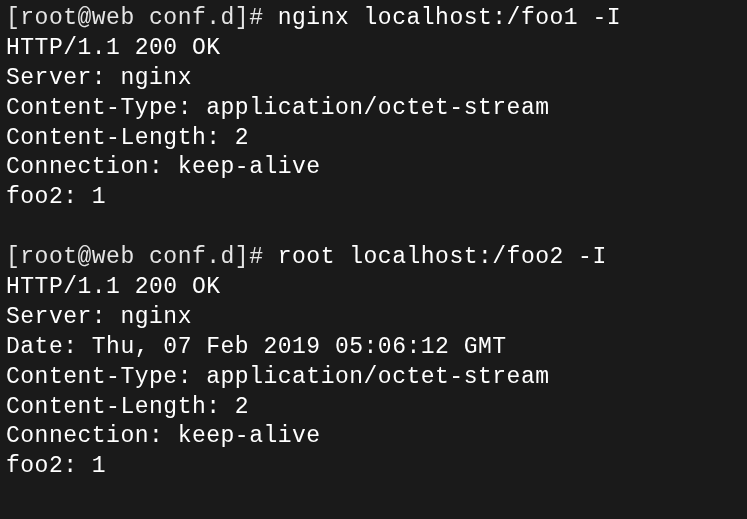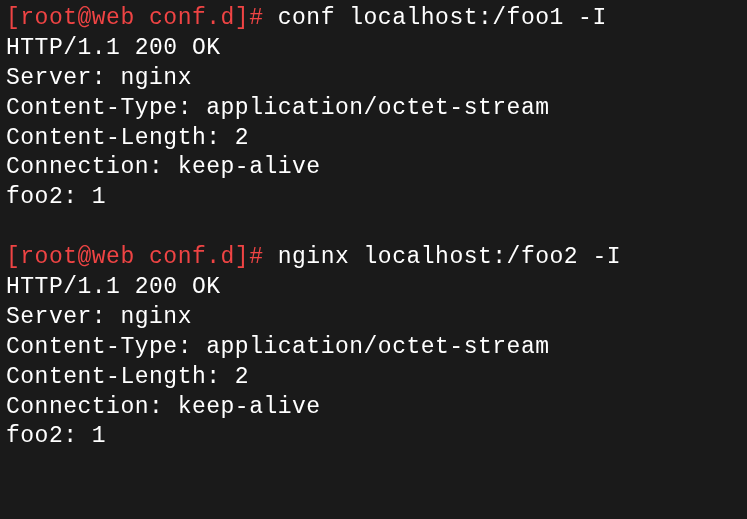--- a/index.html
+++ b/index.html
@@ -18,41 +18,42 @@
       height: 519px;
       overflow: hidden;
       font-weight: 400;
       letter-spacing: 0.5px;
     }
     .line {
       white-space: pre;
       display: block;
     }
     .prompt {
-      color: #ef4444;
+      color: #e5e5e5;
     }
     .command {
       color: #ffffff;
     }
     .blank-line {
       height: 1.3em;
     }
   </style>
 </head>
 <body>
 
 <div>
-  <span class="line"><span class="prompt">[root@web conf.d]# </span><span class="command">conf localhost:/foo1 -I</span></span>
+  <span class="line"><span class="prompt">[root@web conf.d]# </span><span class="command">nginx localhost:/foo1 -I</span></span>
   <span class="line">HTTP/1.1 200 OK</span>
   <span class="line">Server: nginx</span>
   <span class="line">Content-Type: application/octet-stream</span>
   <span class="line">Content-Length: 2</span>
   <span class="line">Connection: keep-alive</span>
   <span class="line">foo2: 1</span>
   <div class="blank-line"></div>
-  <span class="line"><span class="prompt">[root@web conf.d]# </span><span class="command">nginx localhost:/foo2 -I</span></span>
+  <span class="line"><span class="prompt">[root@web conf.d]# </span><span class="command">root localhost:/foo2 -I</span></span>
   <span class="line">HTTP/1.1 200 OK</span>
   <span class="line">Server: nginx</span>
+  <span class="line">Date: Thu, 07 Feb 2019 05:06:12 GMT</span>
   <span class="line">Content-Type: application/octet-stream</span>
   <span class="line">Content-Length: 2</span>
   <span class="line">Connection: keep-alive</span>
   <span class="line">foo2: 1</span>
 </div>
 
 </body></html>

